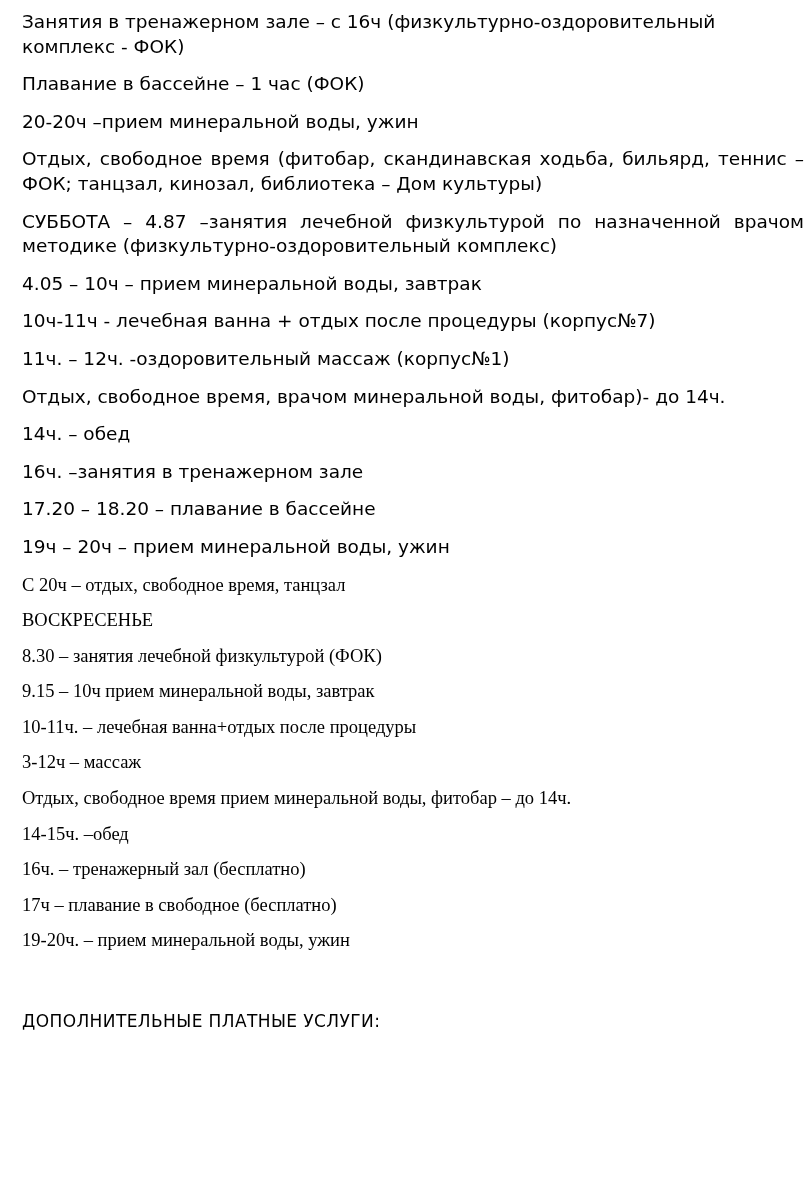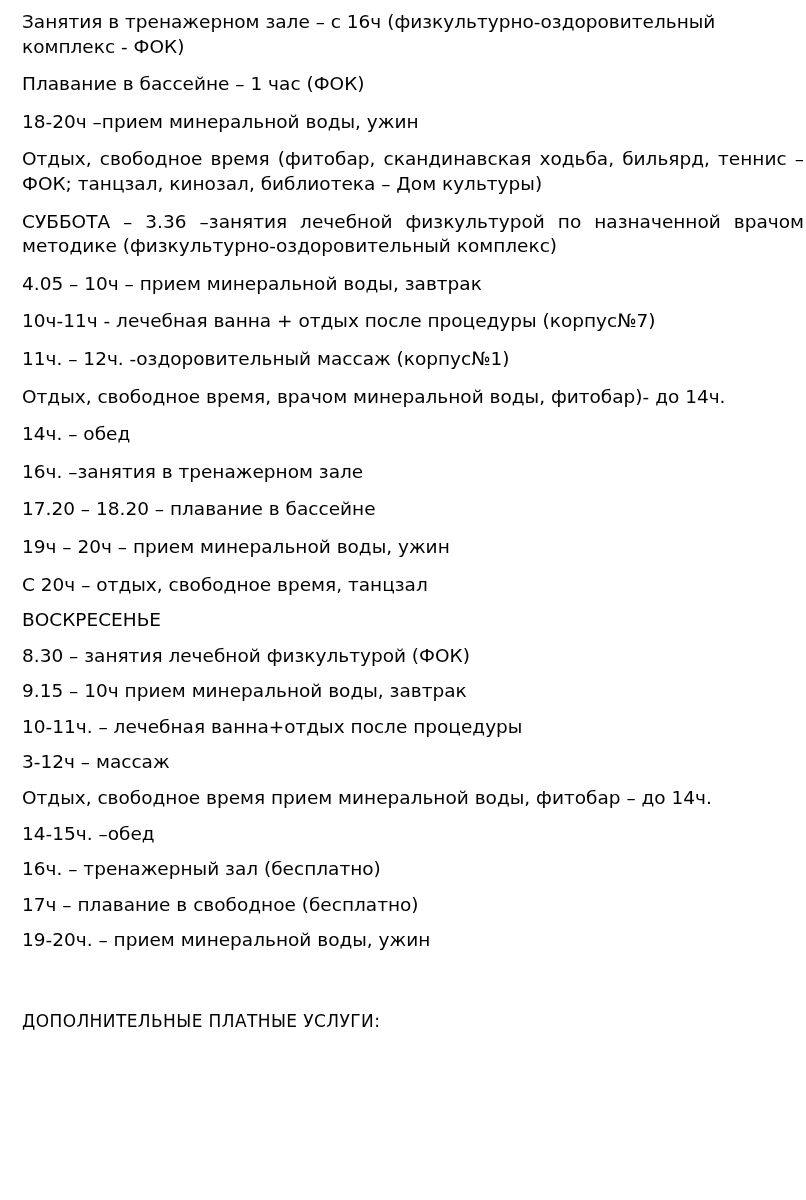--- a/index.html
+++ b/index.html
@@ -27,41 +27,42 @@
     margin: 0 0 13px 0;
     text-align: left;
     word-spacing: 0;
   }
   .para.justify {
     text-align: justify;
     text-align-last: left;
   }
   .para.tight {
     margin-bottom: 11px;
+    font-family: Liberation Serif, serif;
   }
   .spacer {
     height: 46px;
   }
   .heading {
     font-size: 17px;
     line-height: 1.33;
     margin: 0;
     letter-spacing: 0.4px;
   }
 </style>
 </head>
 <body>
 
 <div class="page">
 
   <p class="para">Занятия в тренажерном зале – с 16ч (физкультурно-оздоровительный комплекс - ФОК)</p>
   <p class="para">Плавание в бассейне – 1 час (ФОК)</p>
-  <p class="para">18-20ч –прием минеральной воды, ужин</p>
+  <p class="para">20-20ч –прием минеральной воды, ужин</p>
   <p class="para justify">Отдых, свободное время (фитобар, скандинавская ходьба, бильярд, теннис – ФОК; танцзал, кинозал, библиотека – Дом культуры)</p>
-  <p class="para justify">СУББОТА – 3.36 –занятия лечебной физкультурой по назначенной врачом методике (физкультурно-оздоровительный комплекс)</p>
+  <p class="para justify">СУББОТА – 4.87 –занятия лечебной физкультурой по назначенной врачом методике (физкультурно-оздоровительный комплекс)</p>
   <p class="para">4.05 – 10ч – прием минеральной воды, завтрак</p>
   <p class="para">10ч-11ч - лечебная  ванна + отдых после процедуры (корпус№7)</p>
   <p class="para">11ч. – 12ч. -оздоровительный массаж (корпус№1)</p>
   <p class="para">Отдых, свободное время, врачом минеральной воды, фитобар)- до 14ч.</p>
   <p class="para">14ч. – обед</p>
   <p class="para">16ч. –занятия в тренажерном зале</p>
   <p class="para">17.20 – 18.20 – плавание в бассейне</p>
   <p class="para">19ч – 20ч – прием минеральной воды, ужин</p>
   <p class="para tight">С 20ч – отдых, свободное время, танцзал</p>
   <p class="para tight">ВОСКРЕСЕНЬЕ</p>

